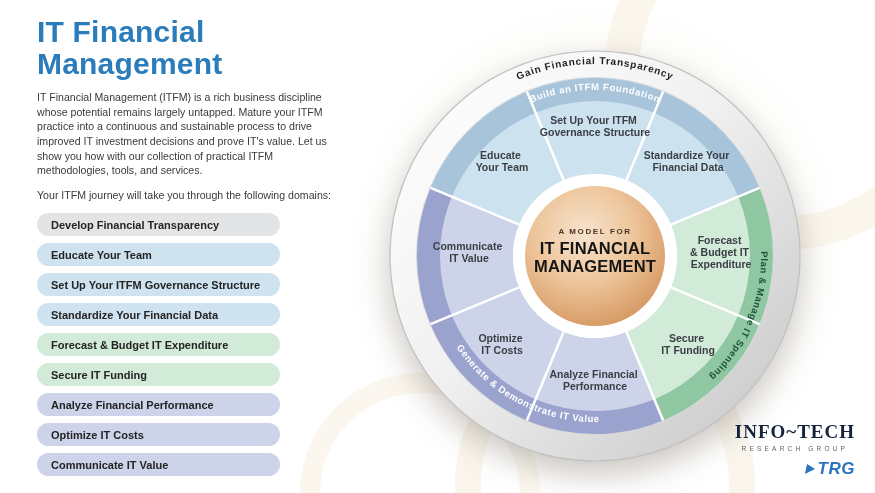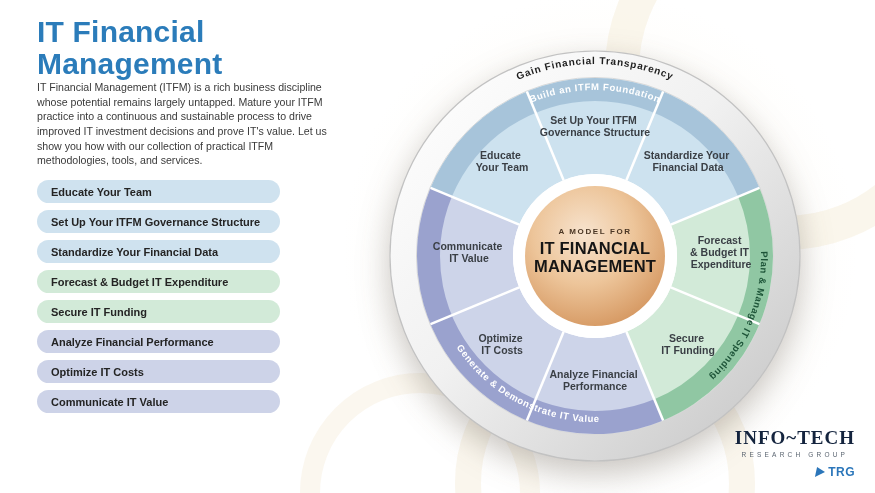--- a/index.html
+++ b/index.html
@@ -14,21 +14,21 @@
   
   .deco { position:absolute; border-radius:50%; pointer-events:none; }
   .deco-1 { width:360px; height:360px; right:-90px; top:-110px; border:34px solid #f6eedc; opacity:.55; }
   .deco-2 { width:300px; height:300px; right:120px; bottom:-140px; border:26px solid #f6eedc; opacity:.5; }
   .deco-3 { width:240px; height:240px; left:300px; bottom:-120px; border:20px solid #f7f0e0; opacity:.5; }
   .deco-4 { width:560px; height:560px; left:320px; top:-30px;
             background:radial-gradient(circle at 50% 50%, #fbf6ea 0%, rgba(251,246,234,0) 65%); opacity:.8; }
 
   .left-col { position:absolute; left:37px; top:16px; width:302px; }
   .page-title { color:#2b7cba; font-weight:bold; font-size:30px; line-height:1.07; letter-spacing:.2px; }
-  .intro { font-size:10.6px; line-height:1.38; color:#3a3a3a; width:300px; }
+  .intro { margin-top:10px; font-size:10.6px; line-height:1.38; color:#3a3a3a; width:300px; }
   .journey-intro { margin-top:11px; font-size:10.6px; color:#3a3a3a; width:300px; }
 
   .pill-list { margin-top:12px; display:flex; flex-direction:column; gap:6.5px; width:243px; }
   .pill {
     height:23.5px; border-radius:12px; display:flex; align-items:center;
     padding-left:14px; font-size:11px; font-weight:bold; color:#242424;
     cursor:pointer;
   }
 
   .wheel-wrap { position:absolute; left:385px; top:46px; width:420px; height:420px; }
@@ -37,38 +37,40 @@
   .band-text { font-size:9.5px; font-weight:bold; letter-spacing:.6px; }
   .outer-arc-text { font-size:10px; font-weight:bold; fill:#1e1e1e; letter-spacing:.8px; }
   .center-kicker { font-size:8px; font-weight:bold; fill:#4a3624; letter-spacing:1.6px; text-anchor:middle; }
   .center-title { font-size:16.5px; font-weight:bold; fill:#151515; text-anchor:middle; letter-spacing:.2px; }
 
   .brand { position:absolute; right:20px; bottom:14px; text-align:center; }
   .brand-name { font-family:"Liberation Serif", serif; font-size:19px; font-weight:bold; color:#14243e; letter-spacing:1px; }
   .brand-tagline { font-size:6.5px; color:#5a6470; letter-spacing:3.2px; margin-top:2px; }
   .brand-mark { margin-top:7px; display:flex; align-items:center; justify-content:flex-end; gap:3px; }
   .brand-mark-flag { width:0; height:0; border-left:9px solid #2b76ba; border-top:5px solid transparent; border-bottom:5px solid transparent; transform:skewX(-12deg); }
-  .brand-mark-text { font-size:12px; font-weight:bold; color:#2b76ba; letter-spacing:.5px; }
+  .brand-mark-text { font-size:17px; font-weight:bold; font-style:italic; color:#2b76ba; letter-spacing:.5px; }
 </style>
 </head>
 <body>
 
 <div class="deco deco-4"></div>
 <div class="deco deco-1"></div>
 <div class="deco deco-2"></div>
 <div class="deco deco-3"></div>
 
 <div class="left-col">
   <div class="page-title">
     <div>IT Financial</div>
     <div>Management</div>
   </div>
   <div class="intro">IT Financial Management (ITFM) is a rich business discipline whose potential remains largely untapped. Mature your ITFM practice into a continuous and sustainable process to drive improved IT investment decisions and prove IT's value. Let us show you how with our collection of practical ITFM methodologies, tools, and services.</div>
+  <div class="journey-intro">Your ITFM journey will take you through the following domains:</div>
 
   <div class="pill-list">
+    <div class="pill" style="background: rgb(227, 228, 230);">Develop Financial Transparency</div>
     <div class="pill" style="background: rgb(207, 226, 239);">Educate Your Team</div>
     <div class="pill" style="background: rgb(207, 226, 239);">Set Up Your ITFM Governance Structure</div>
     <div class="pill" style="background: rgb(207, 226, 239);">Standardize Your Financial Data</div>
     <div class="pill" style="background: rgb(210, 234, 216);">Forecast &amp; Budget IT Expenditure</div>
     <div class="pill" style="background: rgb(210, 234, 216);">Secure IT Funding</div>
     <div class="pill" style="background: rgb(205, 211, 232);">Analyze Financial Performance</div>
     <div class="pill" style="background: rgb(205, 211, 232);">Optimize IT Costs</div>
     <div class="pill" style="background: rgb(205, 211, 232);">Communicate IT Value</div>
   </div>
 </div>

